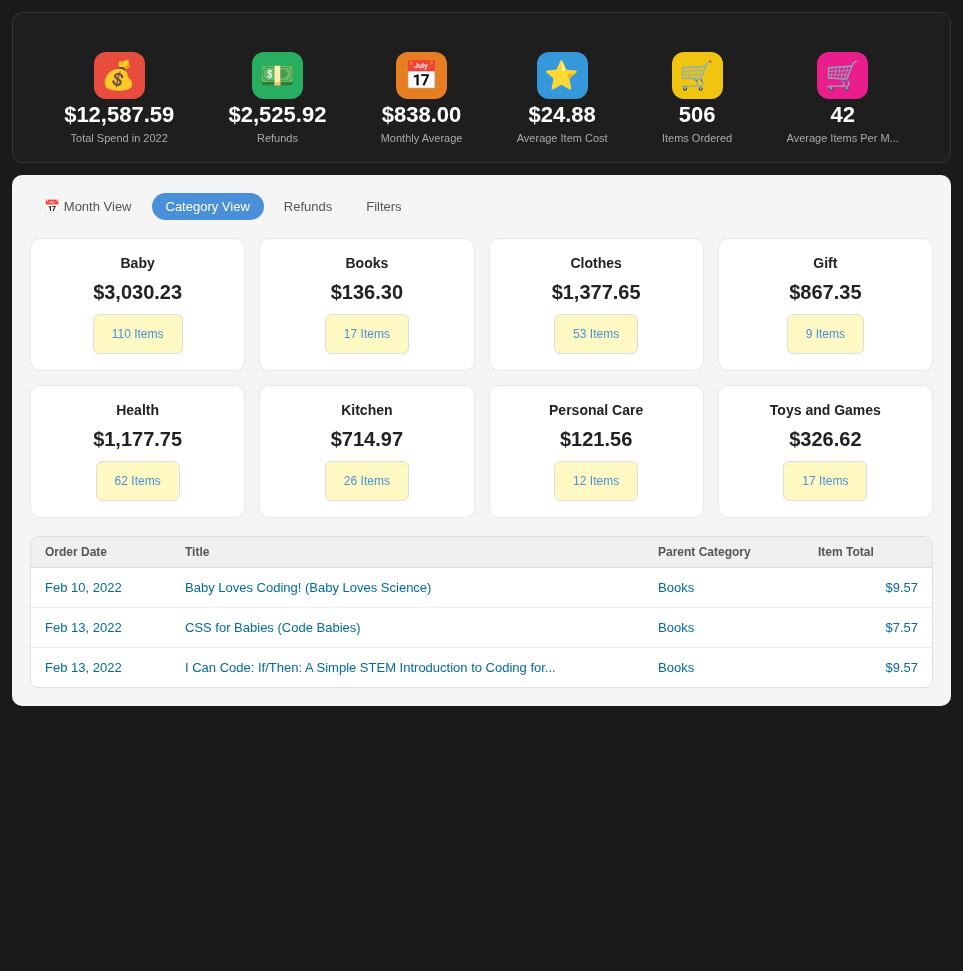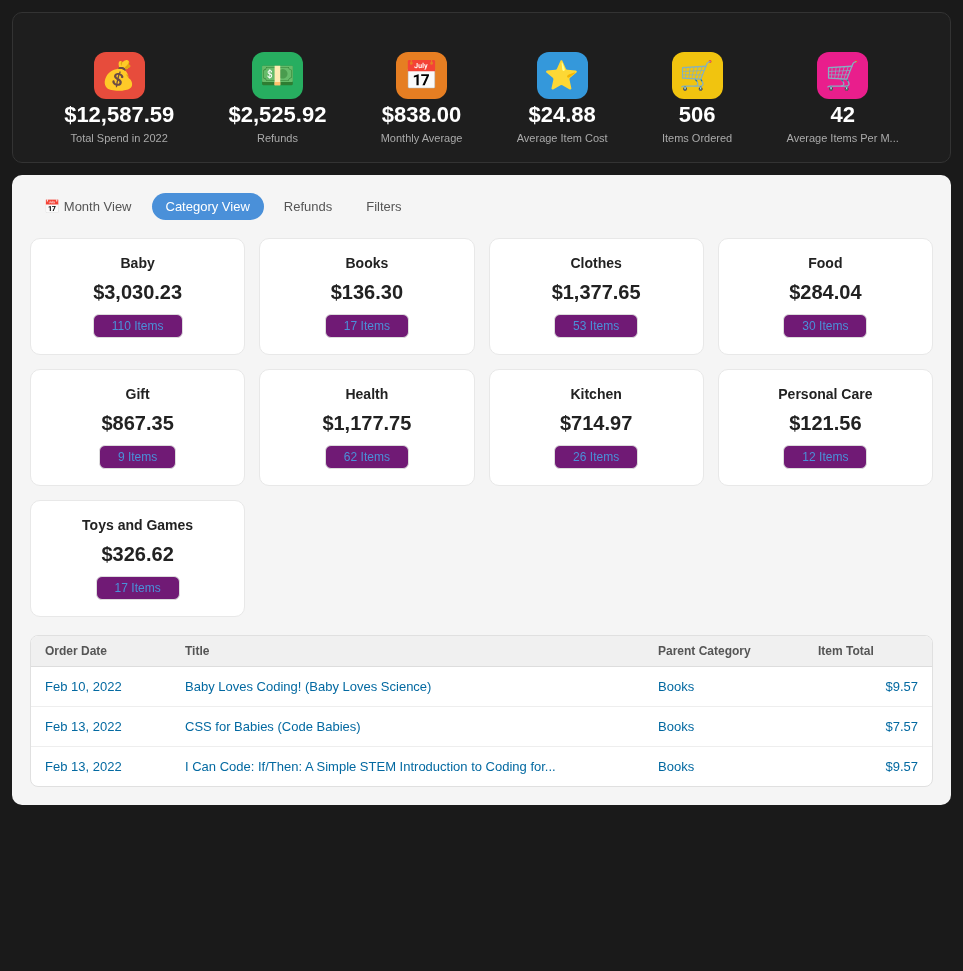--- a/index.html
+++ b/index.html
@@ -102,24 +102,24 @@
       font-size: 14px;
       font-weight: 700;
       color: #222;
     }
     .category-amount {
       font-size: 20px;
       font-weight: 700;
       color: #222;
     }
     .category-items-btn {
-      background: #701a75;
+      background: #fef9c3;
       border: 1px solid #ddd;
       border-radius: 6px;
-      padding: 4px 18px;
+      padding: 12px 18px;
       font-size: 12px;
       color: #4a90d9;
       cursor: pointer;
       font-weight: 500;
     }
 
     
     .data-table {
       background: #fff;
       border-radius: 8px;
@@ -218,25 +218,20 @@
         <div class="category-name">Books</div>
         <div class="category-amount">$136.30</div>
         <button class="category-items-btn">17 Items</button>
       </div>
       <div class="category-card">
         <div class="category-name">Clothes</div>
         <div class="category-amount">$1,377.65</div>
         <button class="category-items-btn">53 Items</button>
       </div>
       <div class="category-card">
-        <div class="category-name">Food</div>
-        <div class="category-amount">$284.04</div>
-        <button class="category-items-btn">30 Items</button>
-      </div>
-      <div class="category-card">
         <div class="category-name">Gift</div>
         <div class="category-amount">$867.35</div>
         <button class="category-items-btn">9 Items</button>
       </div>
       <div class="category-card">
         <div class="category-name">Health</div>
         <div class="category-amount">$1,177.75</div>
         <button class="category-items-btn">62 Items</button>
       </div>
       <div class="category-card">

